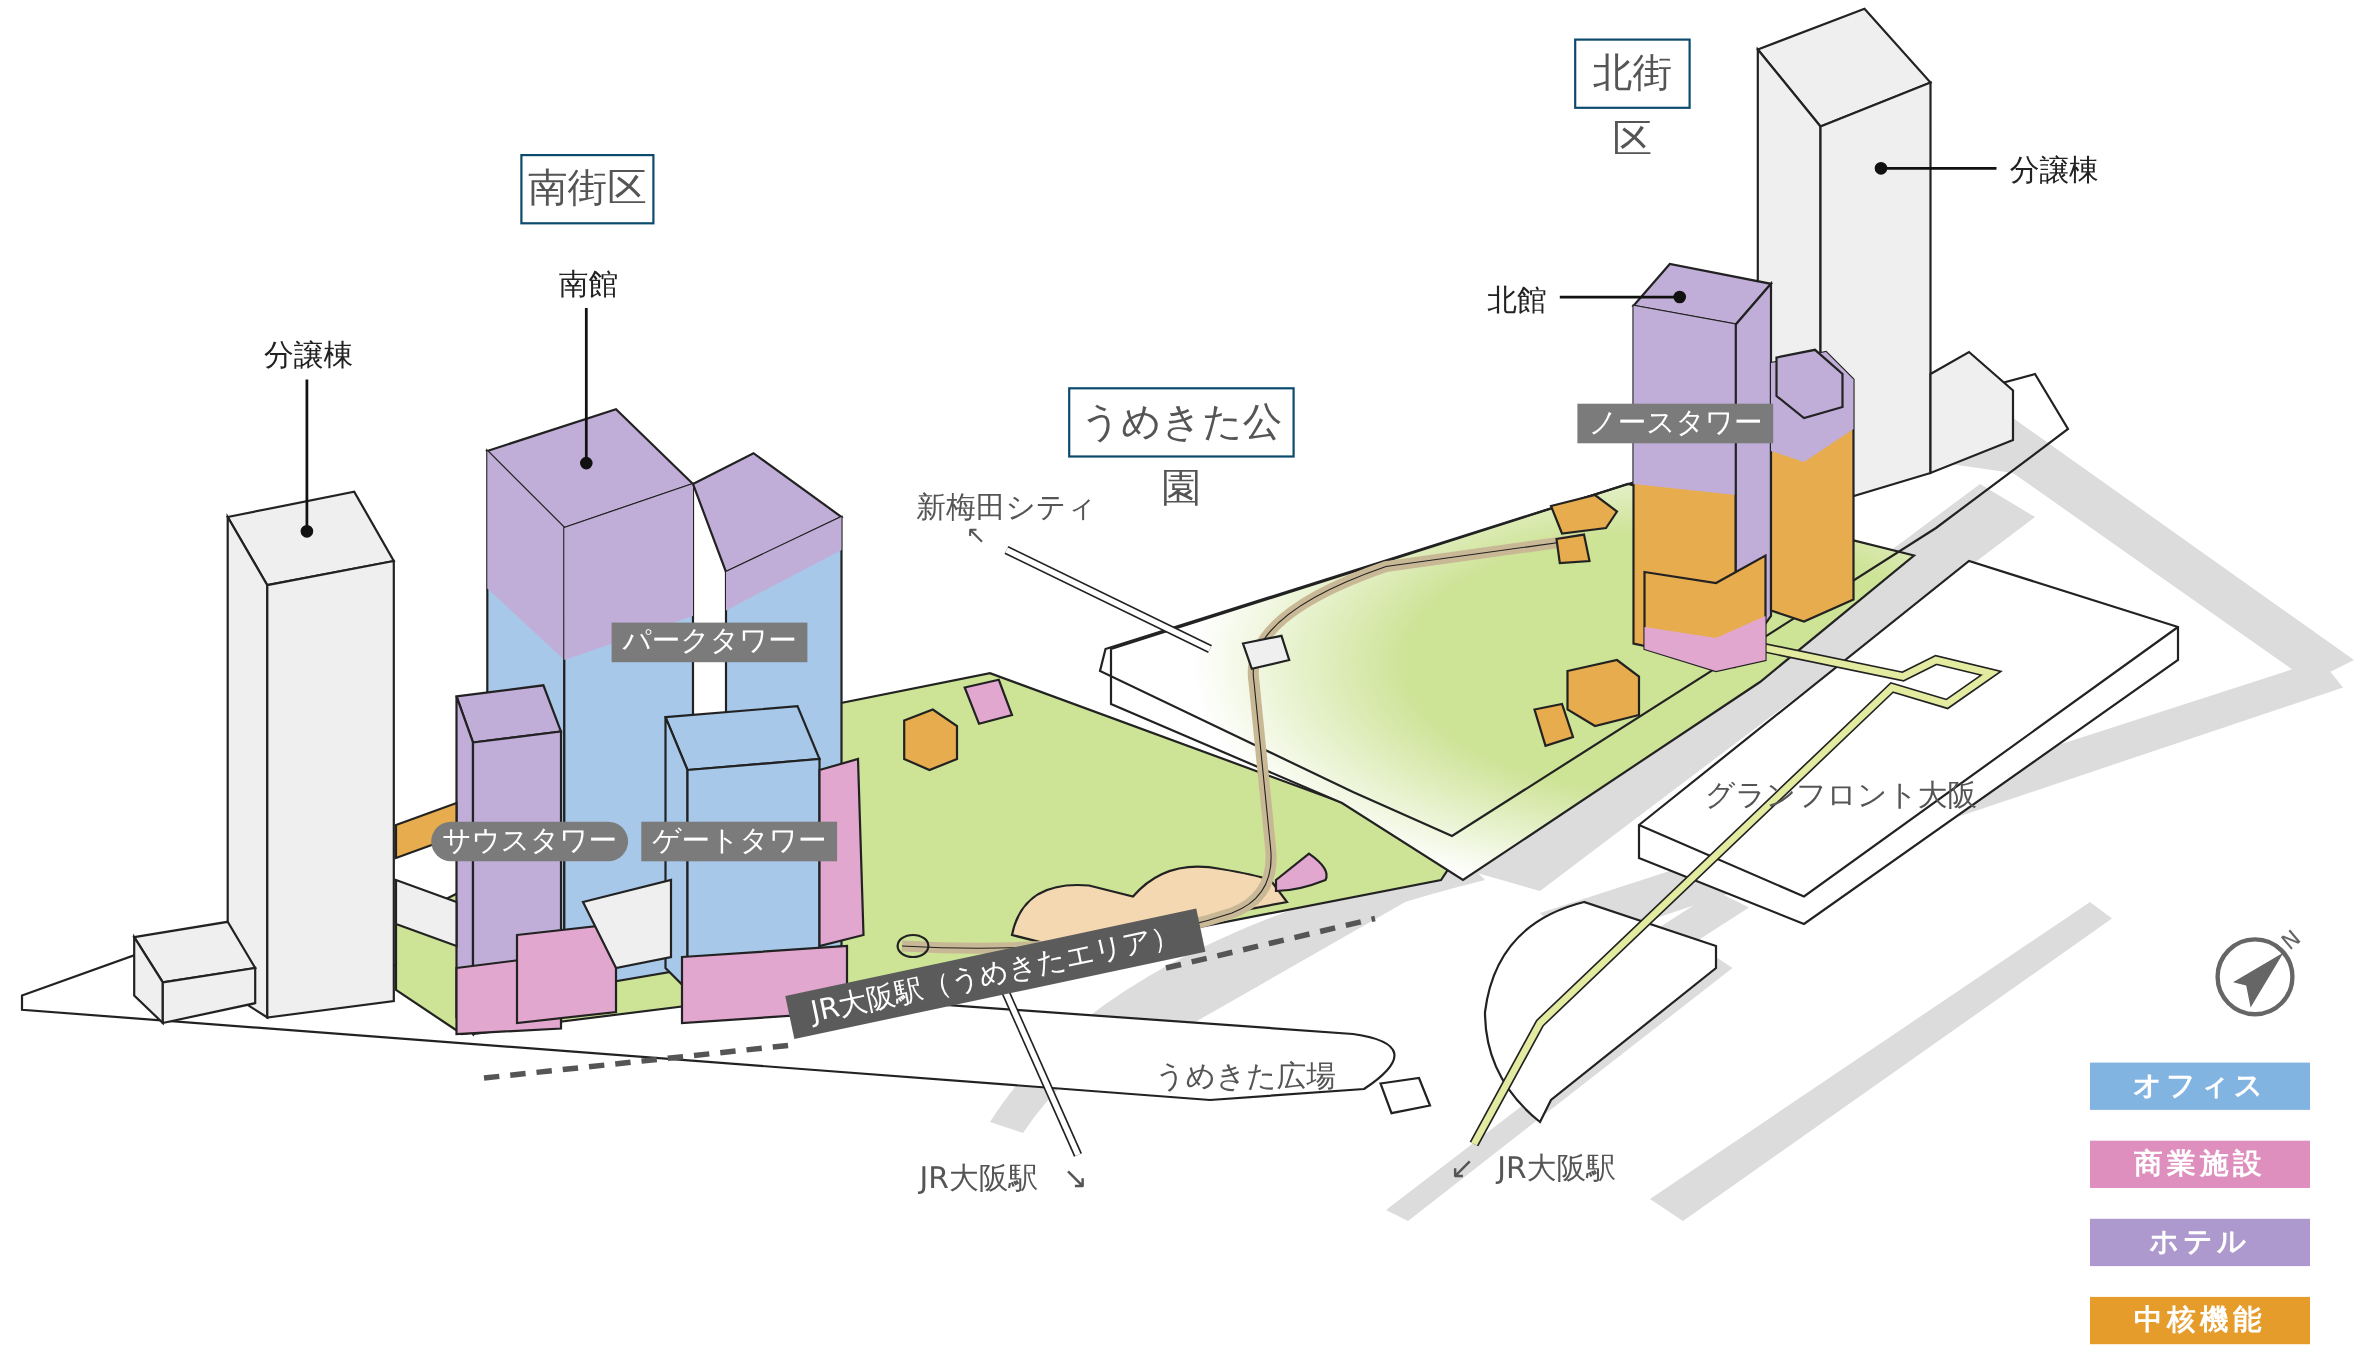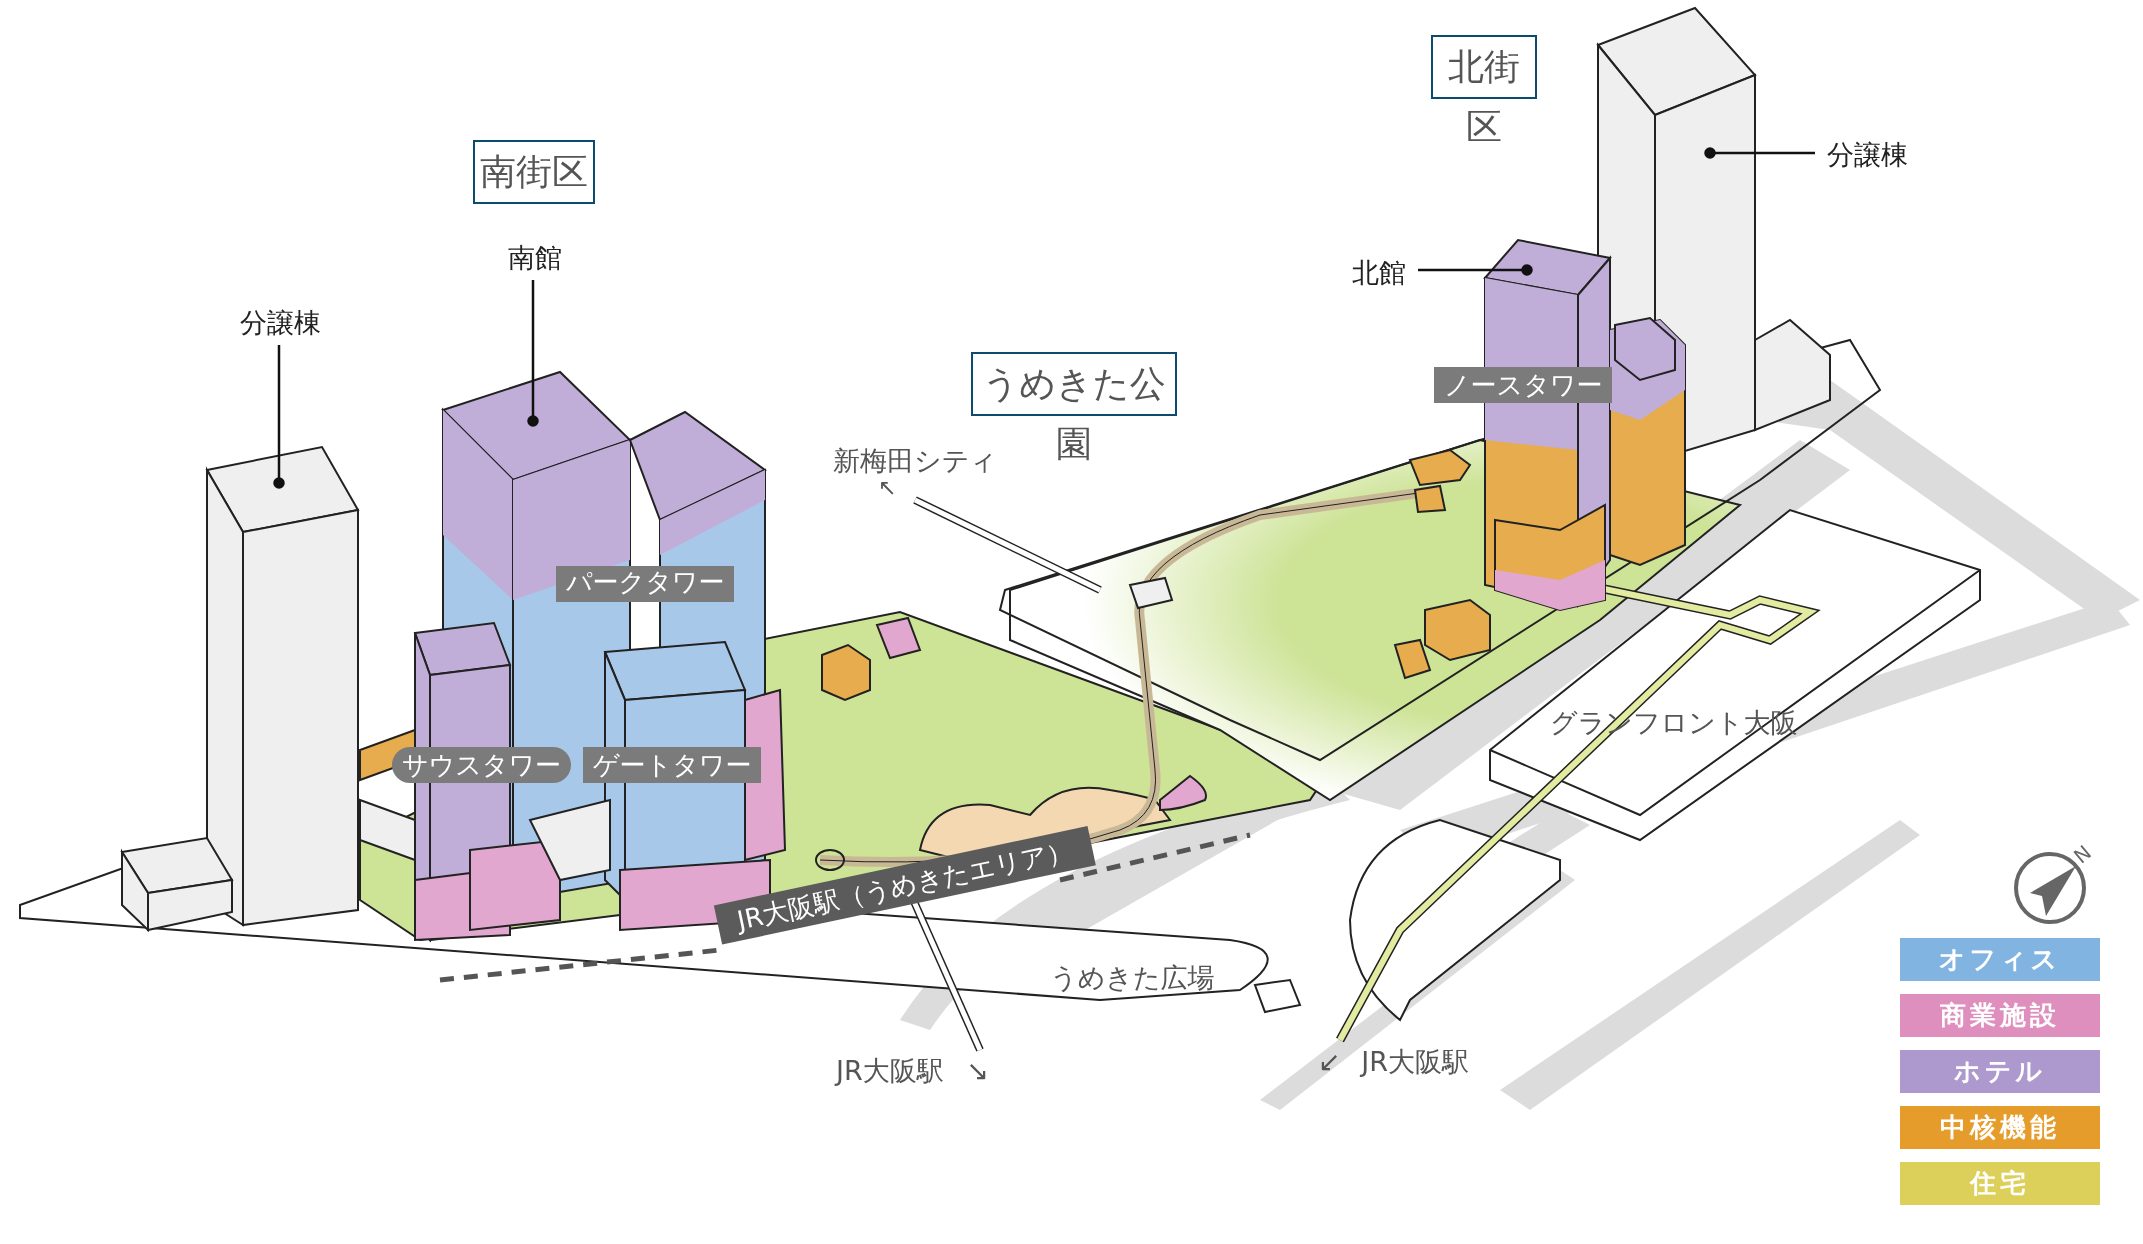--- a/index.html
+++ b/index.html
@@ -7,21 +7,21 @@
          font-family: "DejaVu Sans", "Liberation Sans", sans-serif; }
   #map { position: absolute; left: 0; top: 0; width: 2143px; height: 1244px; }
   .district-box { position: absolute; border: 2px solid #0c4a6e; background: #fff;
                   color: #555; font-size: 36px; text-align: center; box-sizing: border-box; }
   .callout { position: absolute; color: #222; font-size: 27px; white-space: nowrap; }
   .tower-tag { position: absolute; background: #7b7b7b; color: #fff; font-size: 26px;
                padding: 2px 10px; white-space: nowrap; line-height: 32px; }
   .place { position: absolute; color: #555; font-size: 27px; white-space: nowrap; }
   .legend { position: absolute; left: 1900px; top: 938px; width: 200px; }
   .legend-item { height: 43px; margin-bottom: 13px; color: #fff; font-size: 26px;
-                 font-weight: bold; text-align: center; line-height: 43px; letter-spacing: 4px; }
+                 font-weight: bold; text-align: center; line-height: 43px; letter-spacing: 4px; margin-top: 28px; }
   .compass { position: absolute; left: 2010px; top: 838px; width: 90px; height: 90px; }
   .station-band { position: absolute; left: 718px; top: 905px; transform: rotate(-12deg);
                   transform-origin: left center; background: #5b5b5b; color: #fff;
                   font-size: 26px; padding: 2px 20px; white-space: nowrap; line-height: 36px; }
 </style>
 </head>
 <body>
 
 <svg id="map" viewBox="0 0 2143 1244" xmlns="http://www.w3.org/2000/svg">
   <defs>

